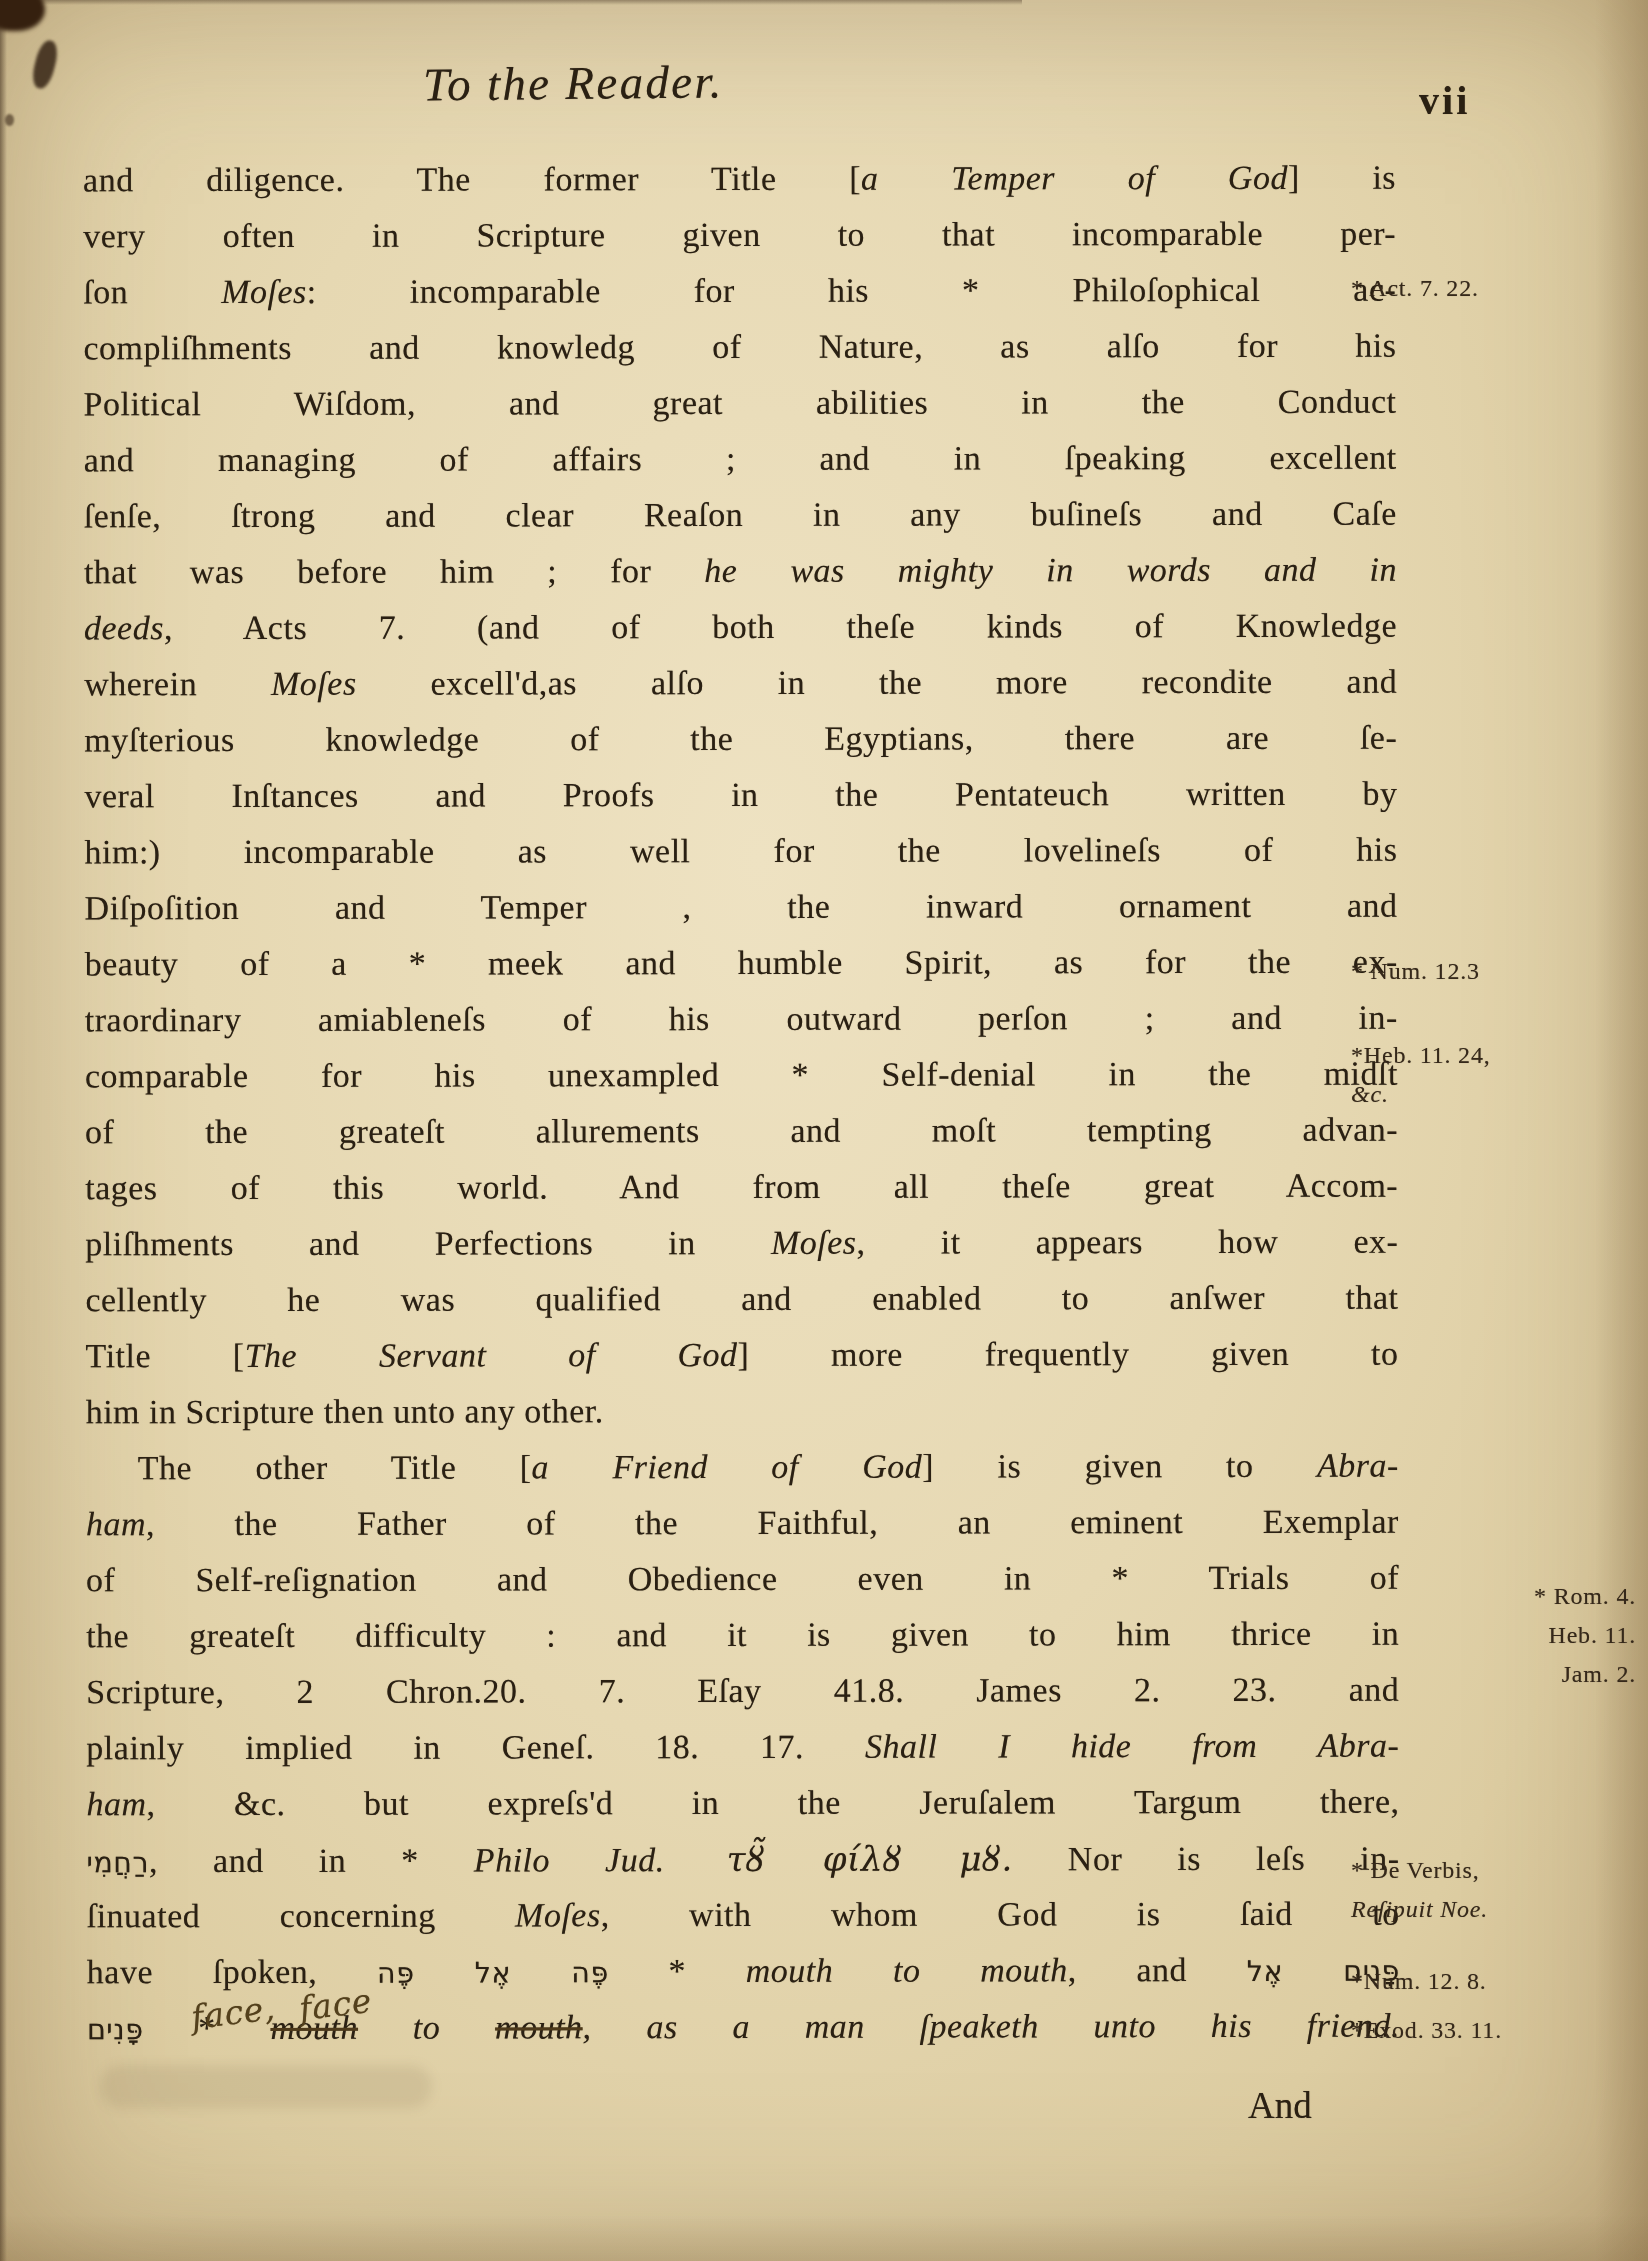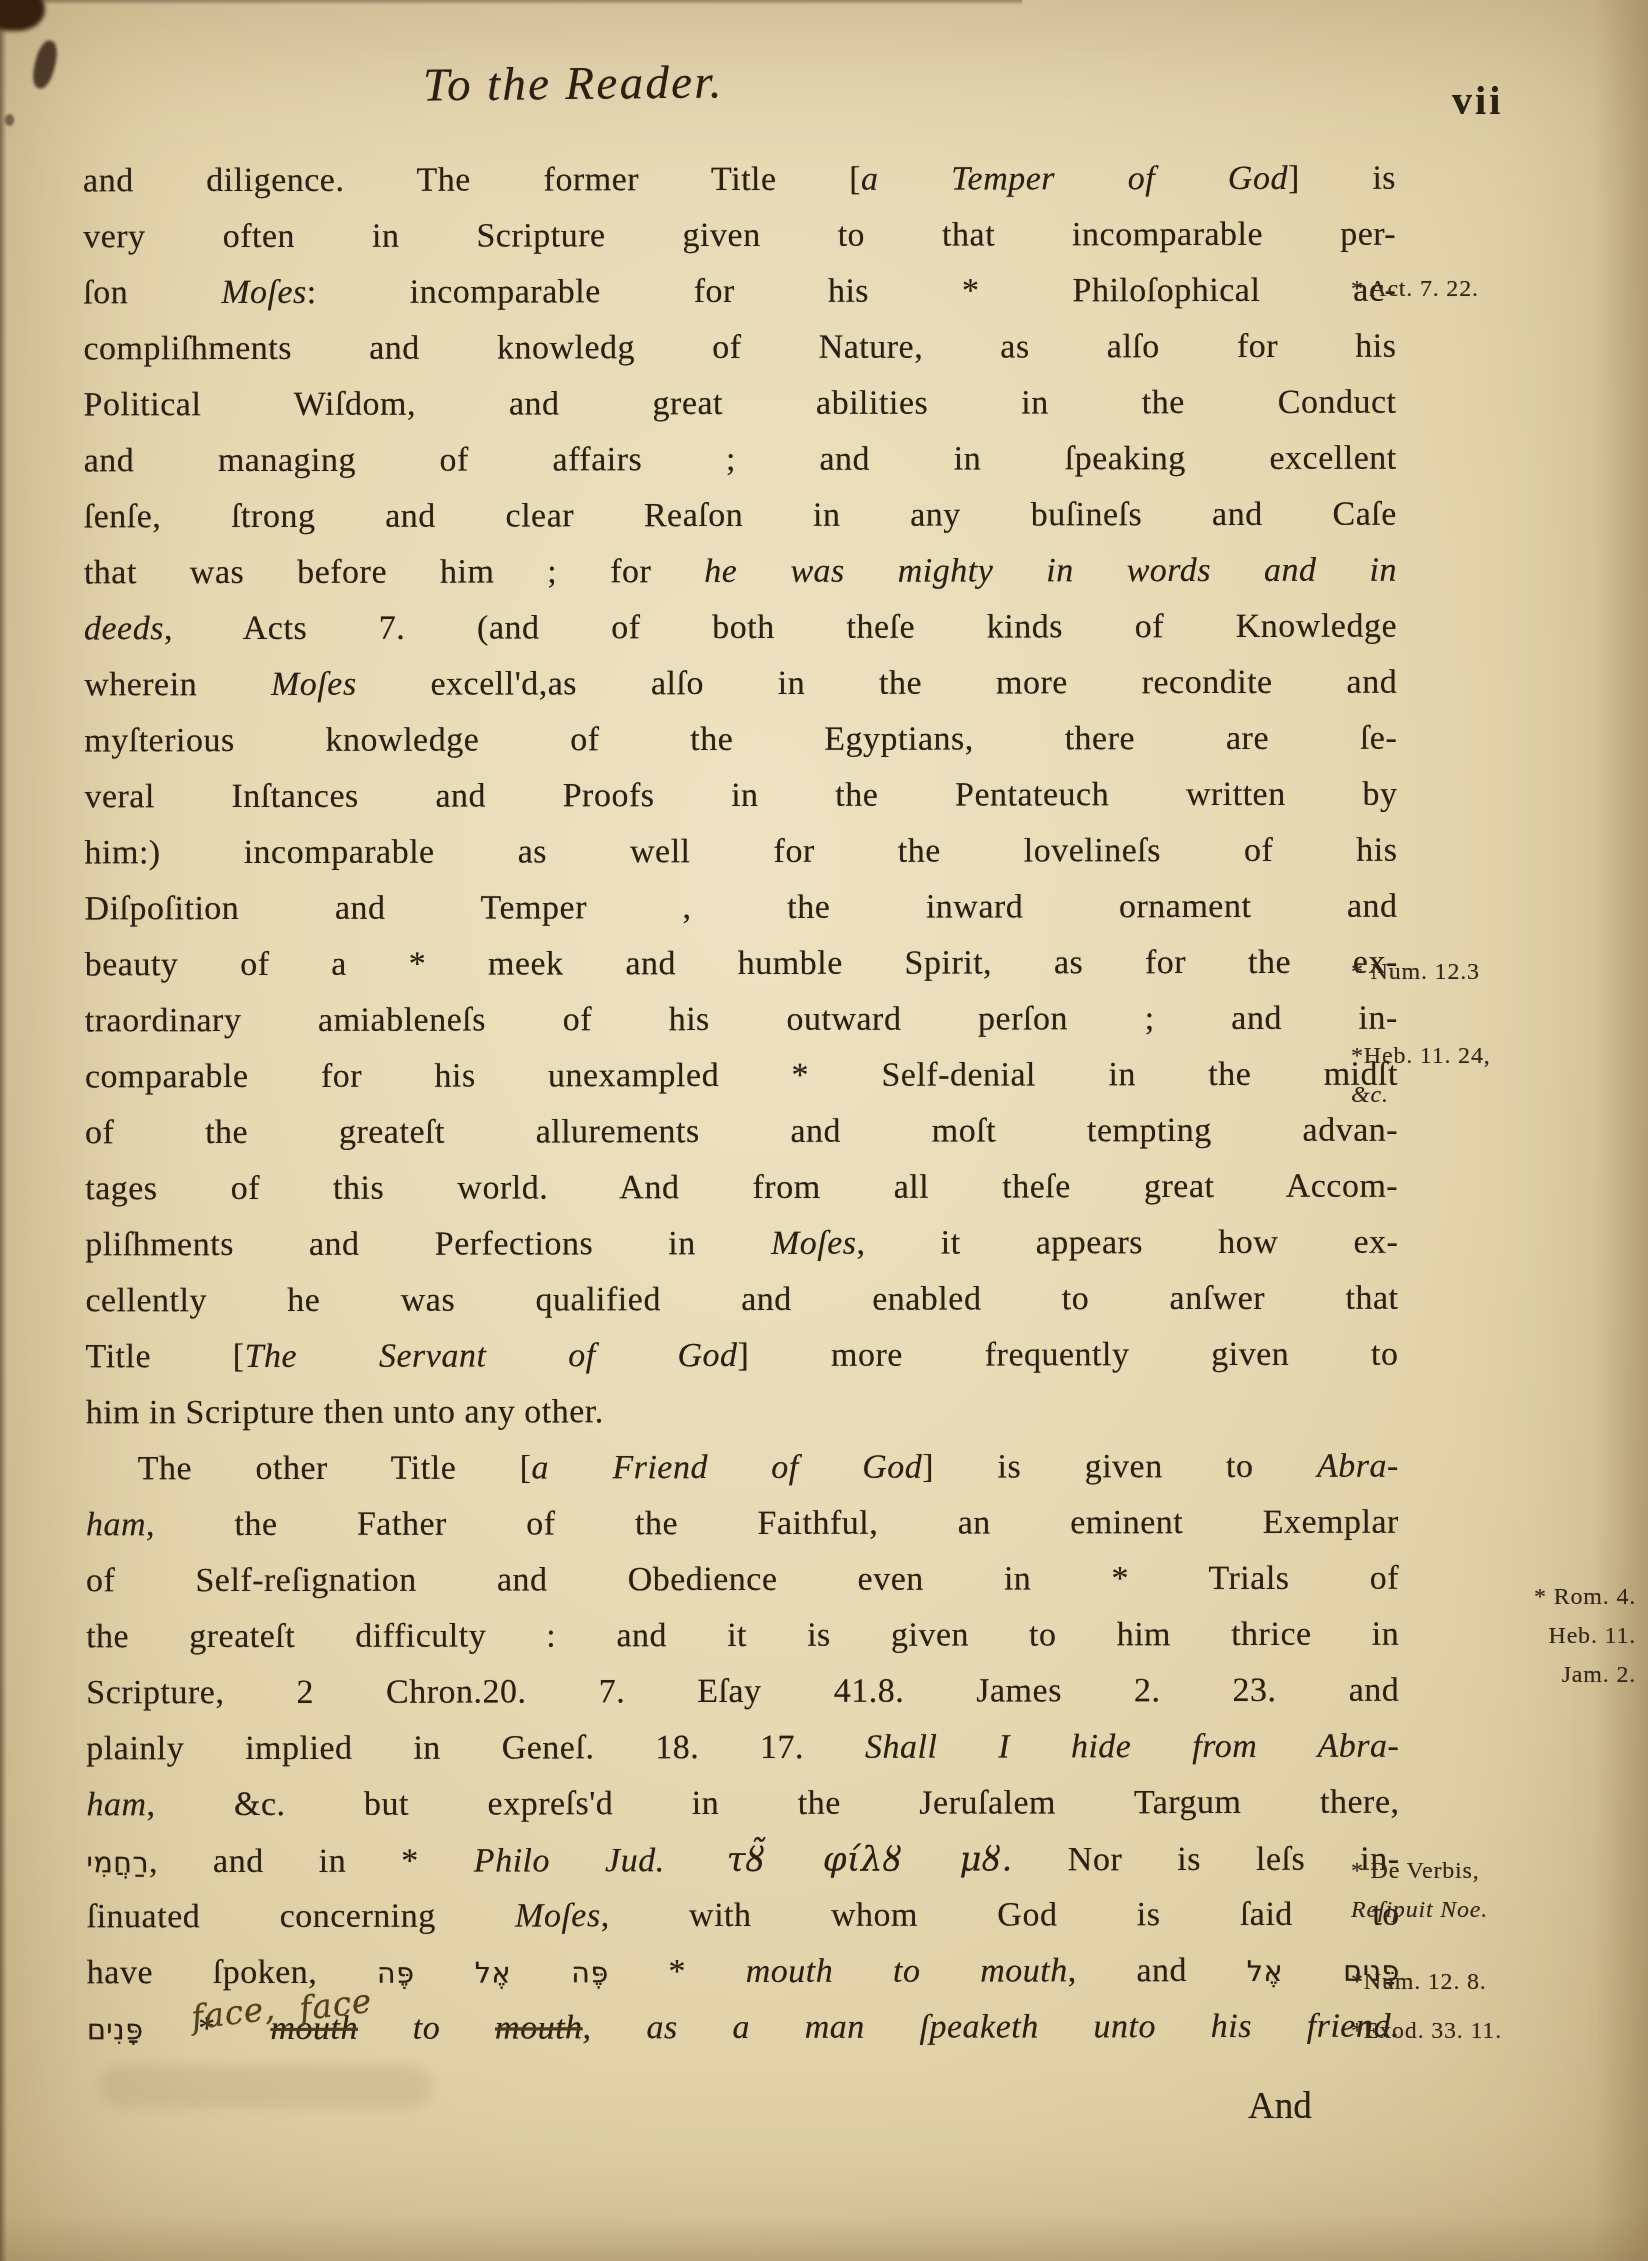--- a/index.html
+++ b/index.html
@@ -24,21 +24,21 @@
     background:#35200f;border-radius:40% 60% 55% 45%;filter:blur(2.3px);}
   .stain-b{position:absolute;left:35px;top:40px;width:20px;height:49px;
     background:rgba(44,26,13,0.8);border-radius:45%;transform:rotate(14deg);filter:blur(1.5px);}
   .stain-c{position:absolute;left:4.6px;top:114px;width:9.3px;height:12.3px;
     background:rgba(44,26,13,0.55);border-radius:50%;filter:blur(0.8px);}
   .smudge{position:absolute;left:100px;top:2065px;width:332px;height:43px;
     background:rgba(92,72,40,0.10);border-radius:21.6px;filter:blur(5.4px);}
   
   .header-title{position:absolute;left:423px;top:56px;font-size:47px;font-style:italic;
     letter-spacing:2.3px;transform:rotate(-0.6deg);text-shadow:0 0 0.8px rgba(40,28,12,0.5);}
-  .page-number{position:absolute;left:1452px;top:77px;font-size:40px;letter-spacing:3.1px;
+  .page-number{position:absolute;left:1419px;top:77px;font-size:40px;letter-spacing:3.1px;
     font-weight:bold;text-shadow:0 0 0.8px rgba(40,28,12,0.45);}
   
   #text-block{position:absolute;left:85px;top:151px;width:1313px;transform:rotate(-0.12deg);}
   .line{height:56px;line-height:56px;font-size:34px;white-space:nowrap;
     text-align:justify;text-align-last:justify;letter-spacing:0.5px;
     text-shadow:0 0 0.8px rgba(40,28,12,0.45);}
   .line.nojust{text-align:left;text-align-last:left;}
   .line.ind{padding-left:52px;}
   .it{font-style:italic;}
   .heb{font-family:"DejaVu Sans", sans-serif;font-size:28.5px;}

